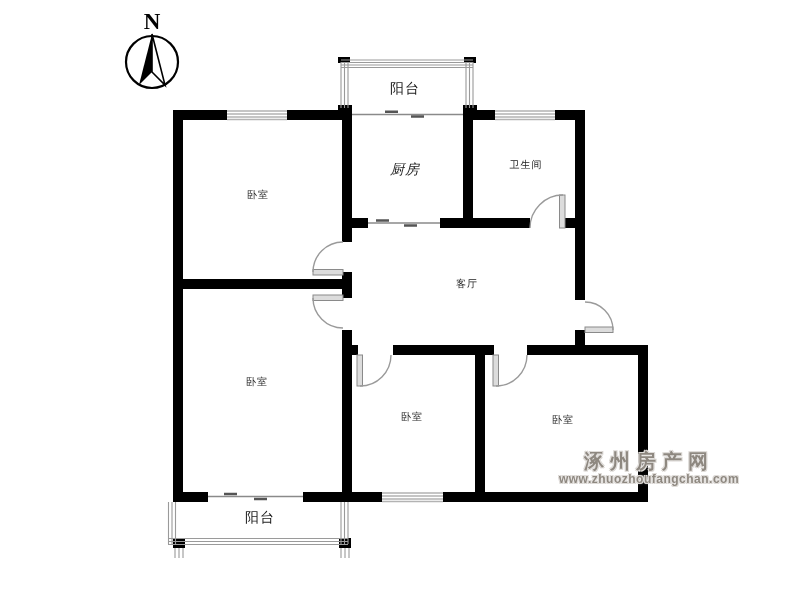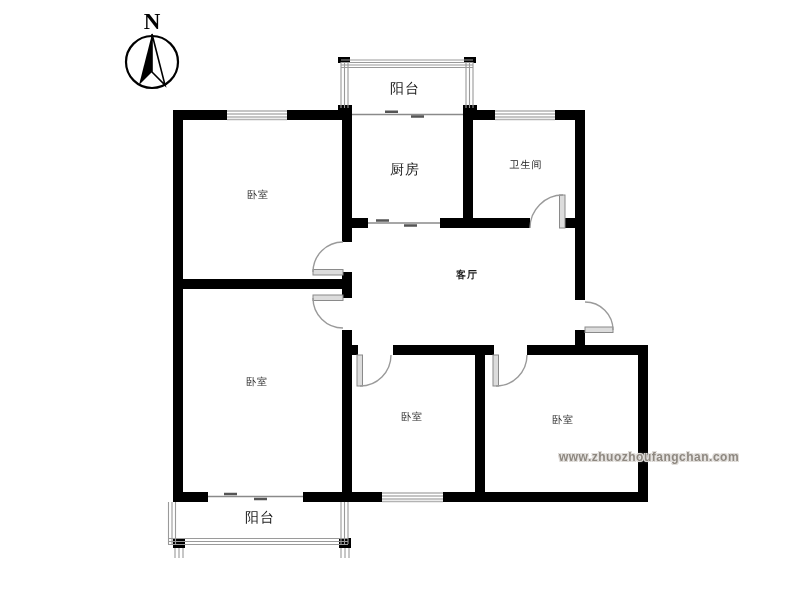--- a/index.html
+++ b/index.html
@@ -128,26 +128,27 @@
     <g>
       <circle cx="152" cy="62" r="26" fill="none" stroke="#000" stroke-width="2.2"></circle>
       <polygon points="152,34 139,85 152,72" fill="#000"></polygon>
       <polygon points="152,34 165,85 152,72" fill="#fff" stroke="#000" stroke-width="1.6"></polygon>
     </g>
   </svg>
 
   <div class="compass-n">N</div>
 
   <div class="room-label small" style="left:405px;top:89px;">阳台</div>
-  <div class="room-label small" style="left:405px;top:170px;">厨房</div>
+  <div class="room-label small" style="left:405px;top:170px;font-style:italic;">厨房</div>
   <div class="room-label" style="left:526px;top:165px;">卫生间</div>
   <div class="room-label" style="left:258px;top:195px;">卧室</div>
-  <div class="room-label" style="left:467px;top:275px;font-weight:bold;">客厅</div>
+  <div class="room-label" style="left:467px;top:284px;">客厅</div>
   <div class="room-label" style="left:257px;top:382px;">卧室</div>
   <div class="room-label" style="left:412px;top:417px;">卧室</div>
   <div class="room-label" style="left:563px;top:420px;">卧室</div>
   <div class="room-label small" style="left:260px;top:518px;">阳台</div>
 
   <div id="watermark">
+    <div class="wm-line1">涿州房产网</div>
     <div class="wm-line2">www.zhuozhoufangchan.com</div>
   </div>
 
 </div>
 
 </body></html>

